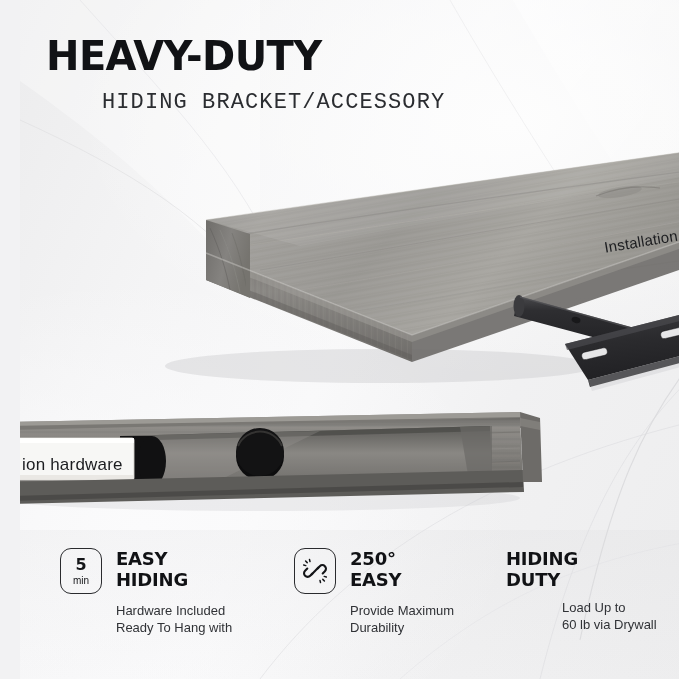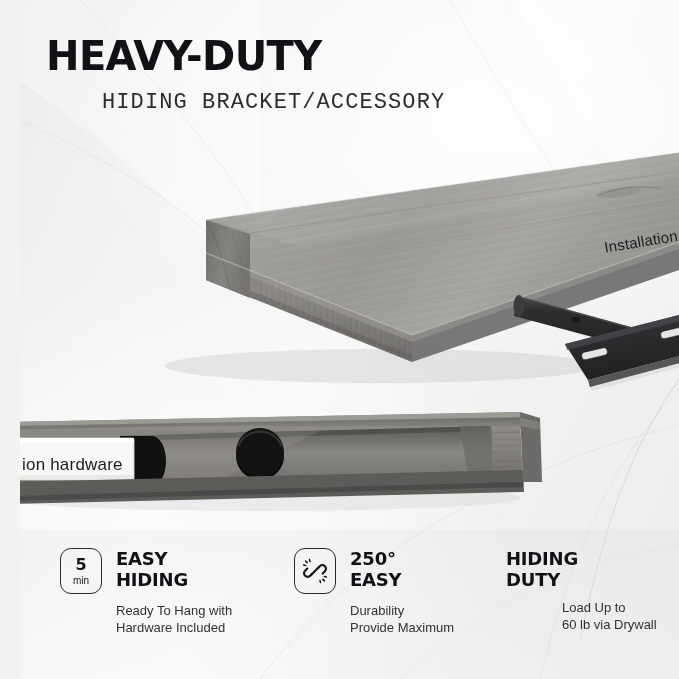--- a/index.html
+++ b/index.html
@@ -414,22 +414,22 @@
         <div class="badge">
           <div class="badge-main">5</div>
           <div class="badge-sub">min</div>
         </div>
         <div class="feature-title">
           <span>EASY</span>
           <span>HIDING</span>
         </div>
       </div>
       <div class="feature-desc">
+        <span>Hardware Included</span>
         <span>Ready To Hang with</span>
-        <span>Hardware Included</span>
       </div>
     </div>
 
     <div class="feature feature-2">
       <div class="feature-head">
         <div class="badge-icon-box">
           <svg width="26" height="26" viewBox="0 0 26 26" xmlns="http://www.w3.org/2000/svg">
             <g stroke="#141518" stroke-width="2.1" fill="none" stroke-linecap="round">
               <path d="M10.4 15.6 L8.2 17.8 a3.6 3.6 0 0 1 -5.1 -5.1 l2.2 -2.2"></path>
               <path d="M15.6 10.4 L17.8 8.2 a3.6 3.6 0 0 1 5.1 5.1 l-2.2 2.2"></path>
@@ -444,22 +444,22 @@
               <line x1="22.2" y1="18.4" x2="24.3" y2="19.0"></line>
             </g>
           </svg>
         </div>
         <div class="feature-title">
           <span>250°</span>
           <span>EASY</span>
         </div>
       </div>
       <div class="feature-desc">
+        <span>Provide Maximum</span>
         <span>Durability</span>
-        <span>Provide Maximum</span>
       </div>
     </div>
 
     <div class="feature feature-3">
       <div class="feature-head">
         <div class="feature-title">
           <span>HIDING</span>
           <span>DUTY</span>
         </div>
       </div>

